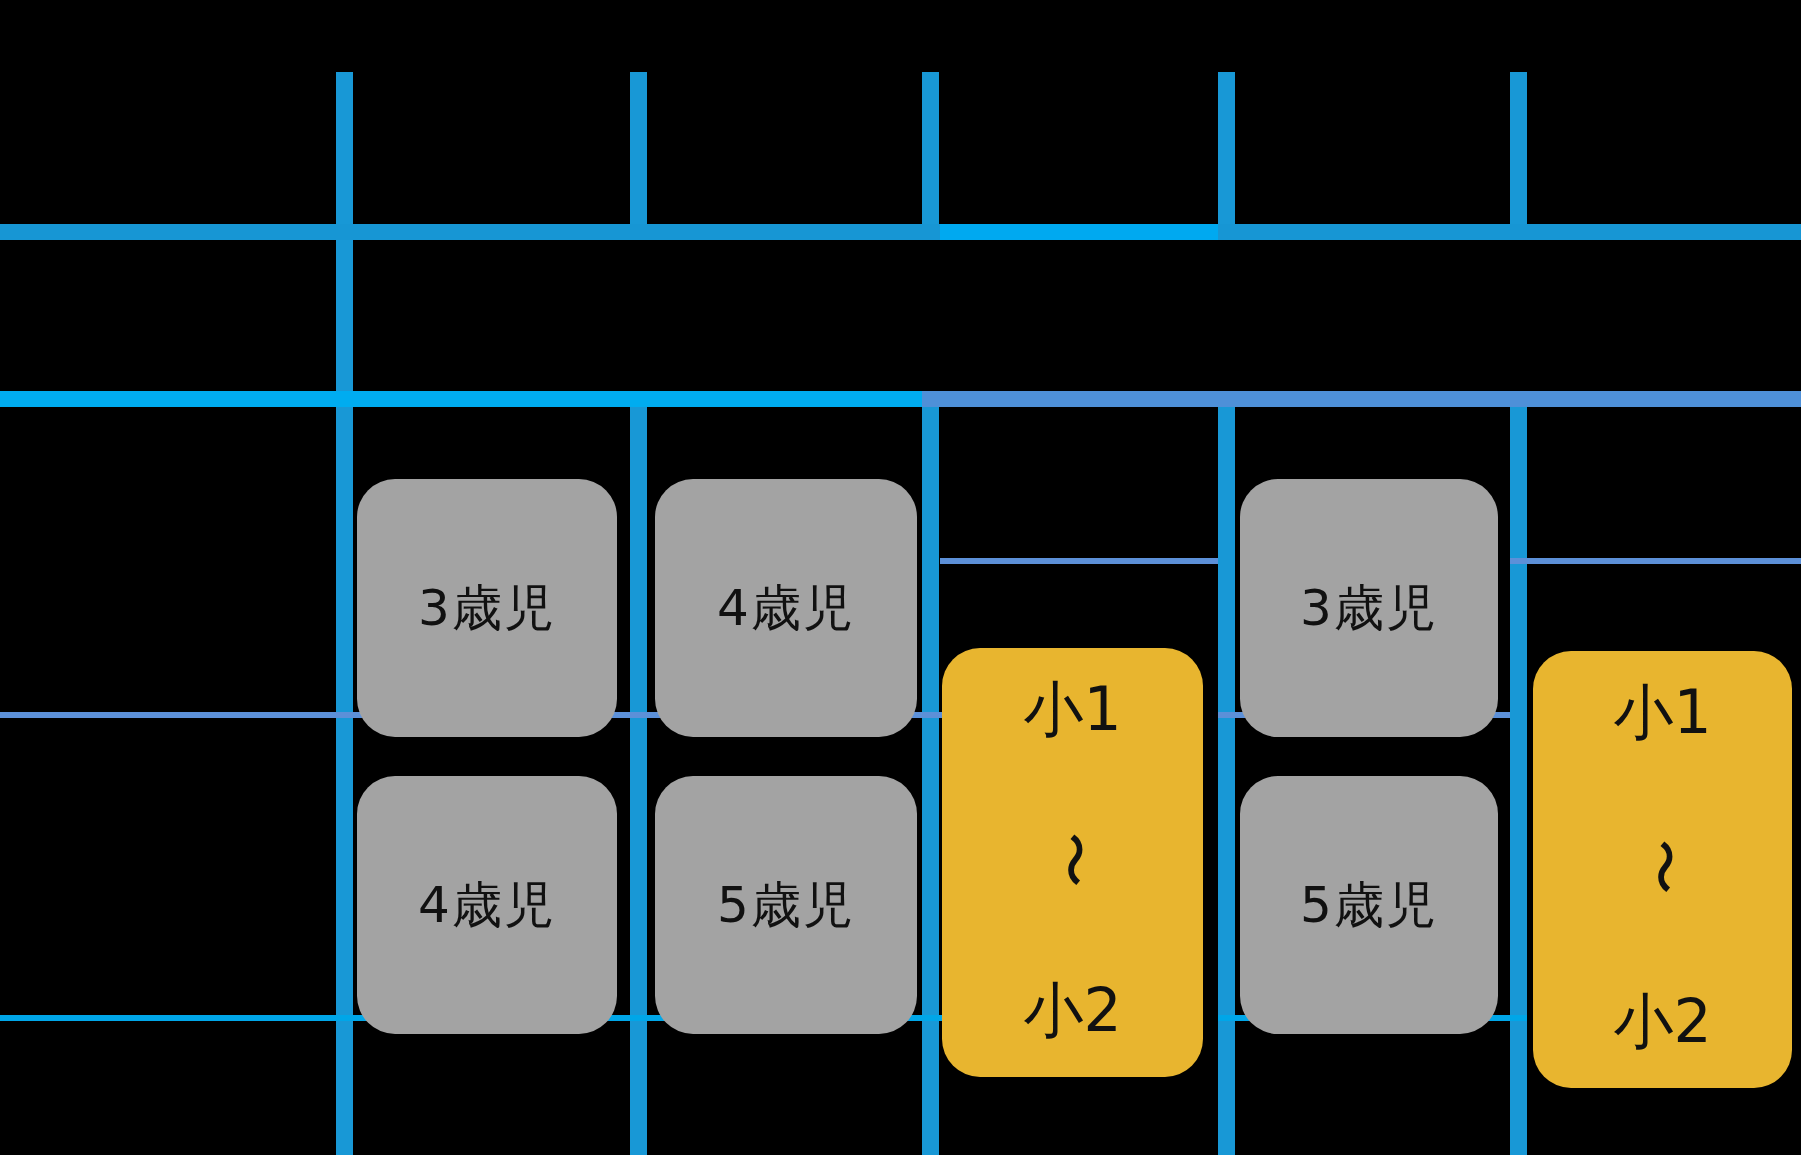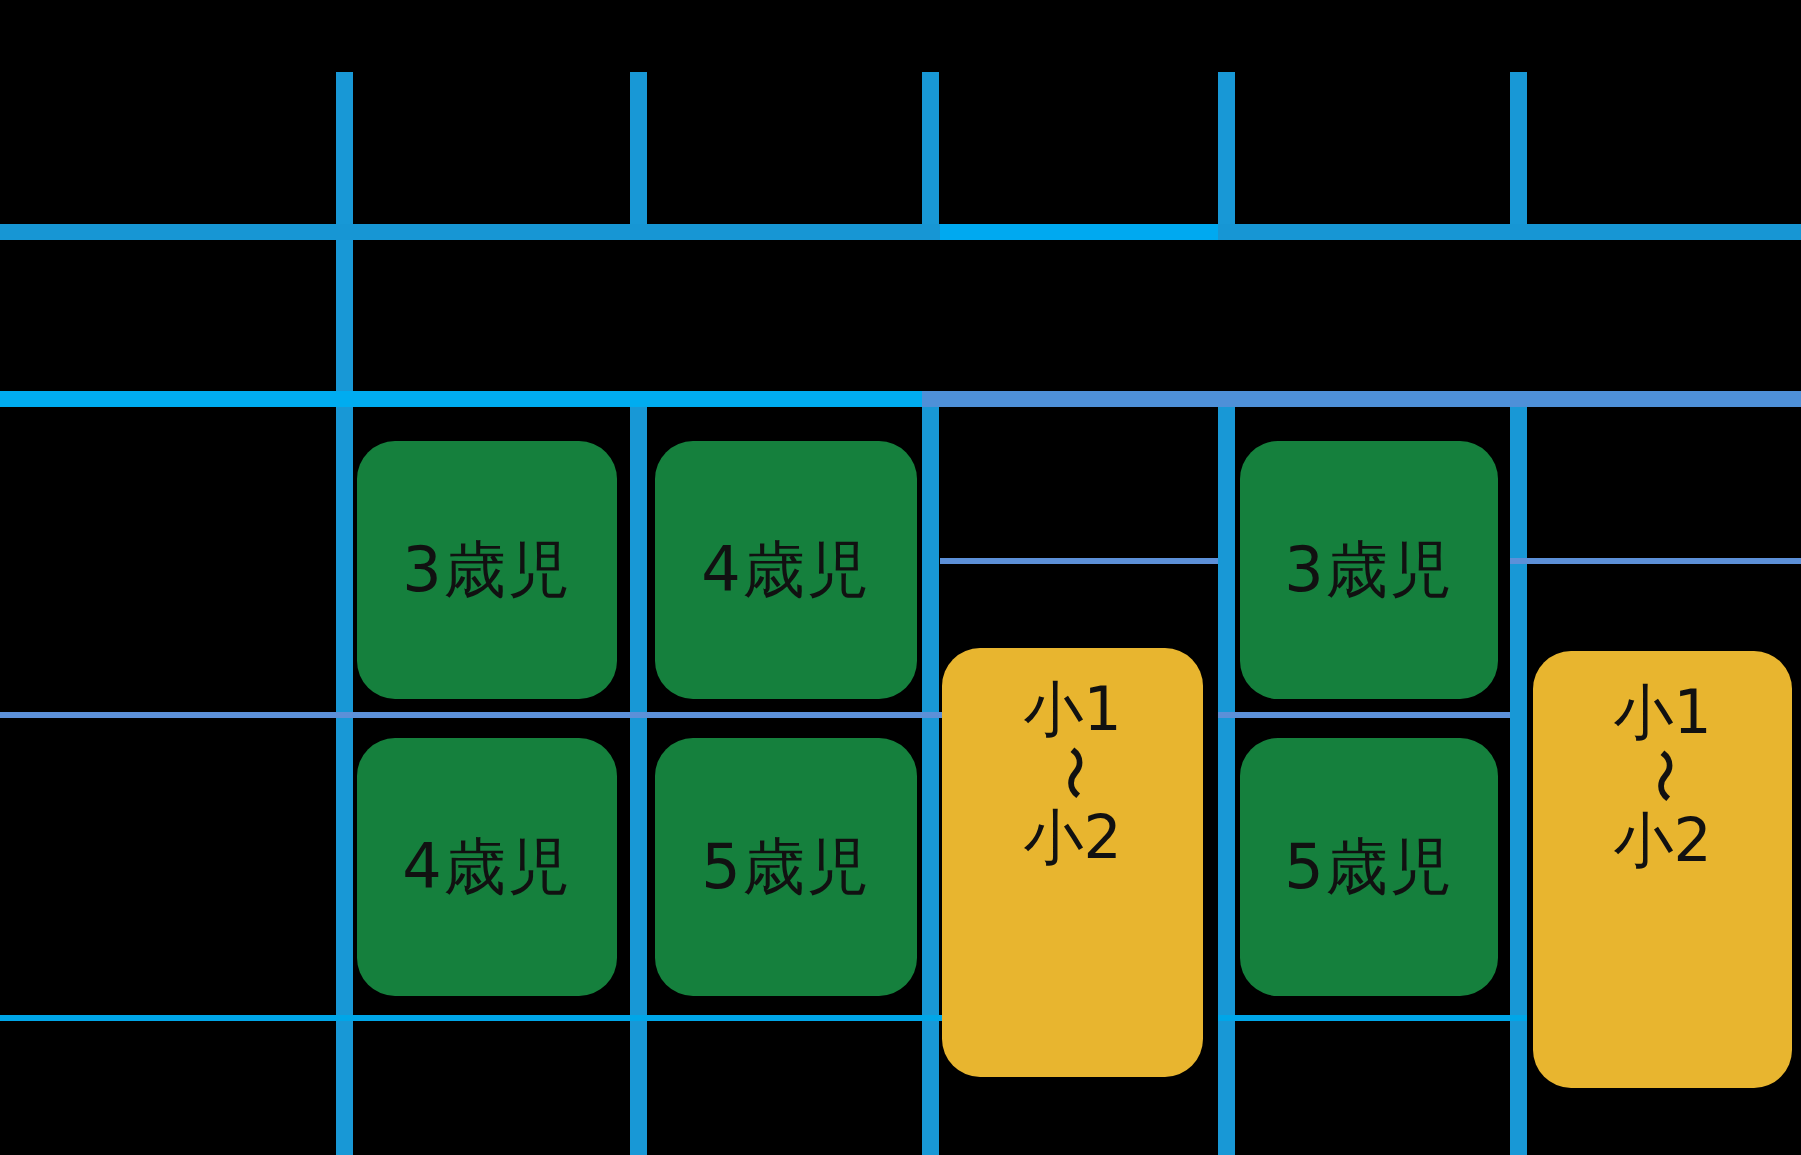--- a/index.html
+++ b/index.html
@@ -14,28 +14,29 @@
   .card{
     position:absolute;
     border-radius:38px;
     color:#111;
     display:flex;
     align-items:center;
     justify-content:center;
     font-weight:500;
   }
   .card.pink{
-    background:#15803d;
-    font-size:62px;
+    background:#a3a3a3;
+    font-size:50px;
     letter-spacing:2px;
+    margin-top:38px;
   }
   .card.yellow{
     background:#E8B52F;
     flex-direction:column;
-    justify-content:flex-start;
+    justify-content:space-between;
     padding:28px 0 34px 0;
     box-sizing:border-box;
     font-size:60px;
   }
   .card .line{line-height:1.1;}
   .card .wave{
     transform:rotate(90deg);
     font-size:56px;
   }
 </style>

